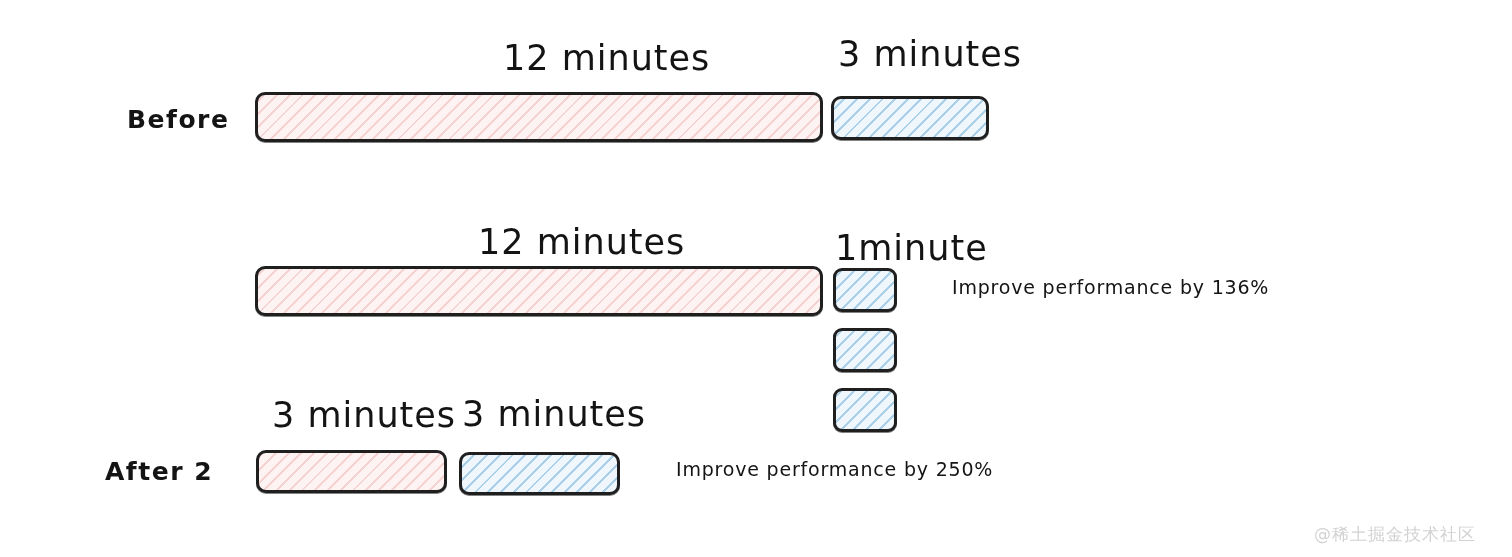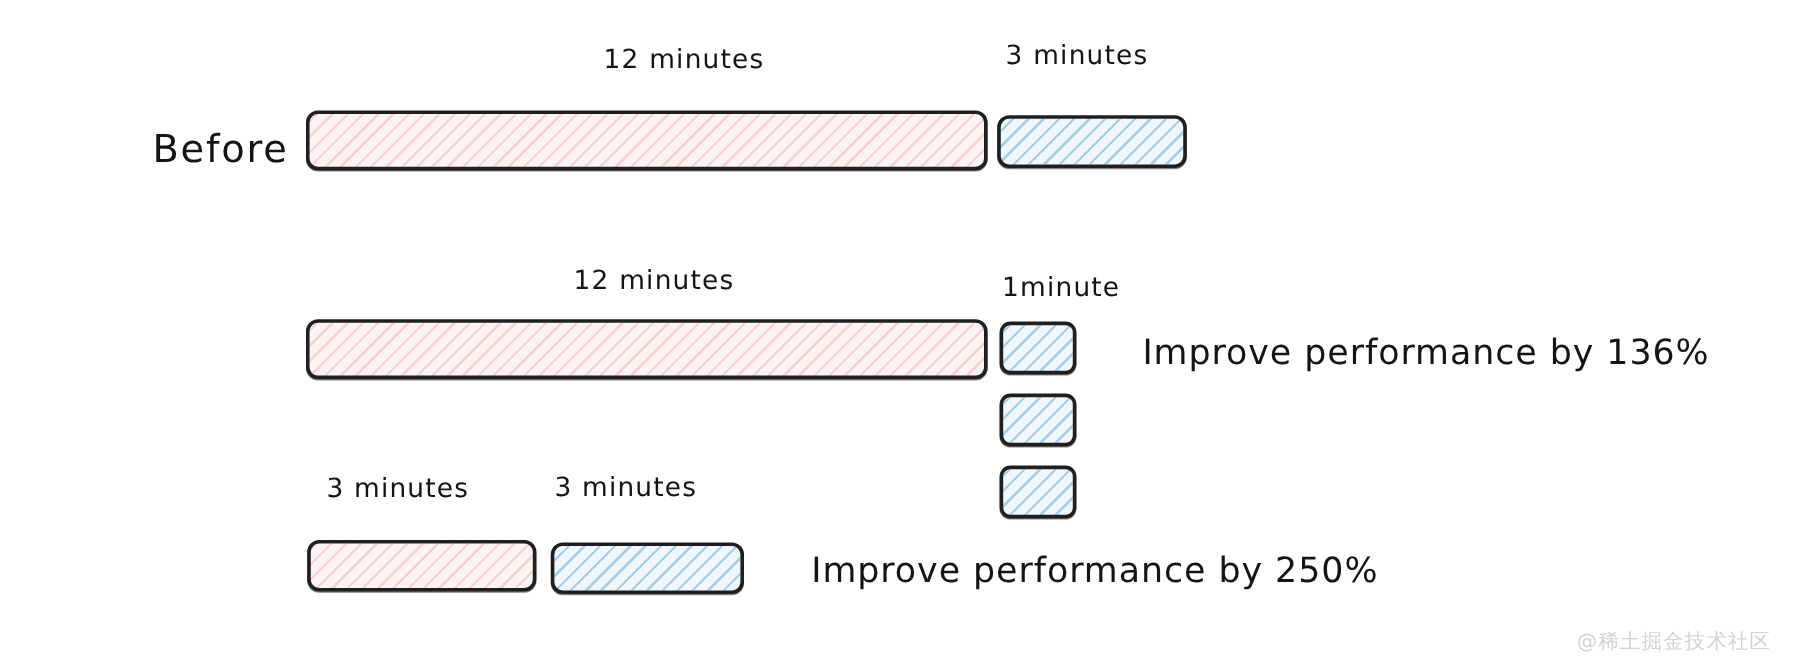--- a/index.html
+++ b/index.html
@@ -21,32 +21,32 @@
   .hand-text {
     position: absolute;
     font-family: "DejaVu Sans", sans-serif;
     color: #141414;
     white-space: nowrap;
     letter-spacing: 0.5px;
     transform-origin: left center;
   }
 
   .row-label {
-    font-size: 32px;
-    font-weight: 400;
+    font-size: 25px;
+    font-weight: 700;
     letter-spacing: 1.5px;
   }
 
   .bar-caption {
-    font-size: 22px;
+    font-size: 35px;
     letter-spacing: 1px;
   }
 
   .note-text {
-    font-size: 29px;
+    font-size: 19px;
     letter-spacing: 0.8px;
   }
 
   .bar {
     position: absolute;
     box-sizing: border-box;
     border: 3px solid #1f1f1f;
     border-radius: 10px;
     background-color: #ffffff;
     box-shadow: 0 1px 0 rgba(30,30,30,0.55);
@@ -105,20 +105,21 @@
   <div class="bar pink" style="left:255px; top:266px; width:568px; height:50px;"></div>
 
   <div class="hand-text bar-caption" style="left:835px; top:228px;">1minute</div>
 
   <div class="bar blue small" style="left:833px; top:268px; width:64px; height:44px;"></div>
   <div class="bar blue small" style="left:833px; top:328px; width:64px; height:44px;"></div>
   <div class="bar blue small" style="left:833px; top:388px; width:64px; height:44px;"></div>
 
   <div class="hand-text note-text" style="left:952px; top:276px;">Improve performance by 136%</div>
 
+  <div class="hand-text row-label" style="left:105px; top:457px;">After 2</div>
 
   <div class="hand-text bar-caption" style="left:272px; top:395px;">3 minutes</div>
 
   <div class="bar pink" style="left:256px; top:450px; width:191px; height:43px;"></div>
 
   <div class="hand-text bar-caption" style="left:462px; top:394px;">3 minutes</div>
 
   <div class="bar blue" style="left:459px; top:452px; width:161px; height:43px;"></div>
 
   <div class="hand-text note-text" style="left:676px; top:458px;">Improve performance by 250%</div>

